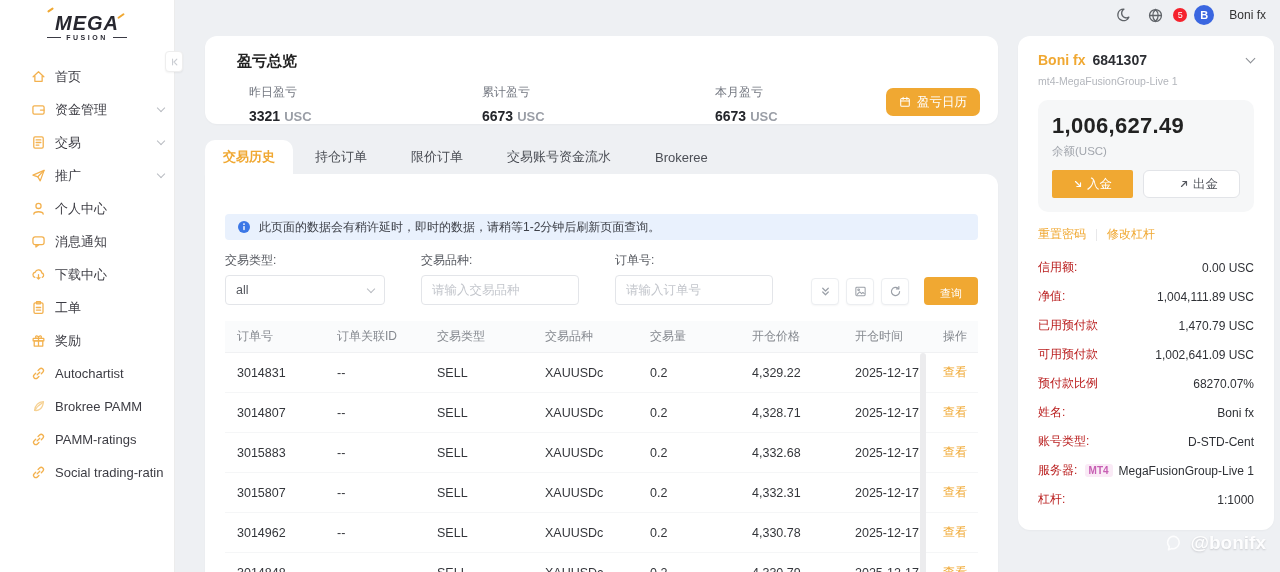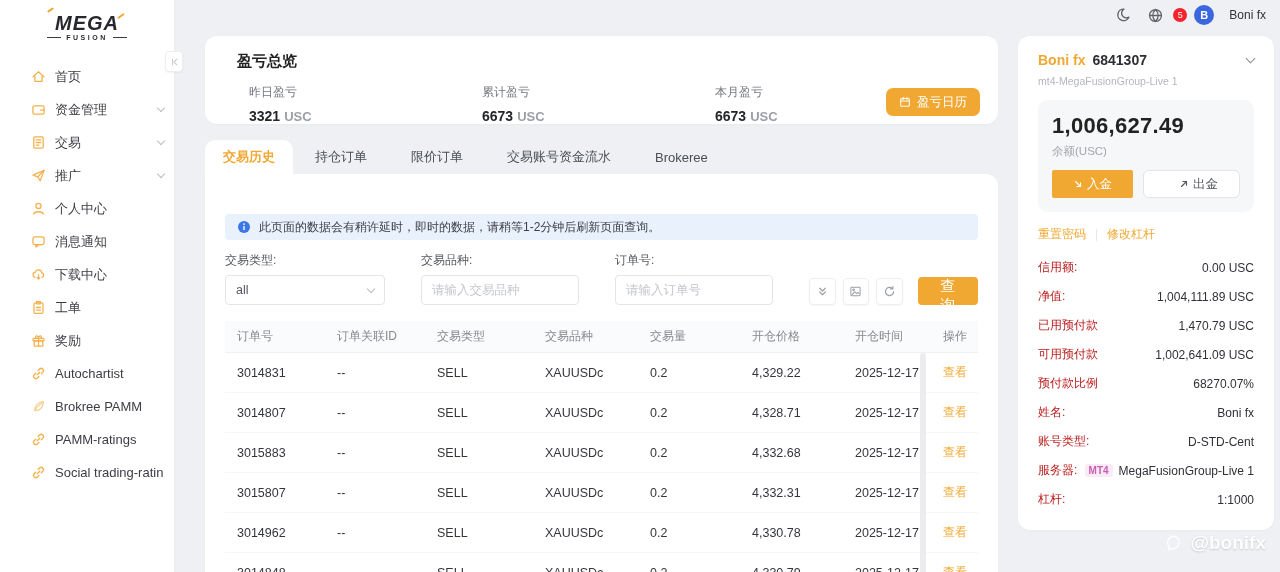--- a/index.html
+++ b/index.html
@@ -92,22 +92,22 @@
     width:158px; height:30px; border:1px solid #e3e5e9; border-radius:4px; padding:0 10px;
     font-size:12.5px; color:#333; font-family:inherit; outline:none;
   }
   .f-input::placeholder { color:#c3c6cc; }
   .f-actions { margin-left:auto; display:flex; align-items:center; gap:7px; }
   .mini-btn {
     width:28px; height:27px; background:#fff; border:1px solid #eceef1; border-radius:4px;
     box-shadow:0 1px 2px rgba(0,0,0,.04); display:flex; align-items:center; justify-content:center; color:#9ba0a8; cursor:pointer;
   }
   .query-btn {
-    height:28px; padding:0 16px; background:#f0a832; border:none; border-radius:4px;
-    color:#fff; font-size:15px; cursor:pointer; font-family:inherit; margin-left:8px;
+    height:28px; padding:9px 16px; background:#f0a832; border:none; border-radius:4px;
+    color:#fff; font-size:11px; cursor:pointer; font-family:inherit; margin-left:8px;
   }
 
   .table { margin-top:16px; position:relative; }
   .t-row { display:flex; align-items:center; height:40px; border-bottom:1px solid #f5f6f7; }
   .t-head { height:32px; background:#fafbfc; border-bottom:1px solid #f0f1f3; }
   .t-head .t-cell { color:#85898f; font-size:12px; }
   .t-cell { padding-left:12px; font-size:12.5px; color:#34363b; white-space:nowrap; overflow:hidden; flex:none; }
   .c1{width:100px}.c2{width:100px}.c3{width:108px}.c4{width:105px}.c5{width:102px}.c6{width:103px}.c7{width:78px}
   .c8{width:50px; padding-left:14px;}
   .t-gap { width:8px; flex:none; align-self:stretch; }

